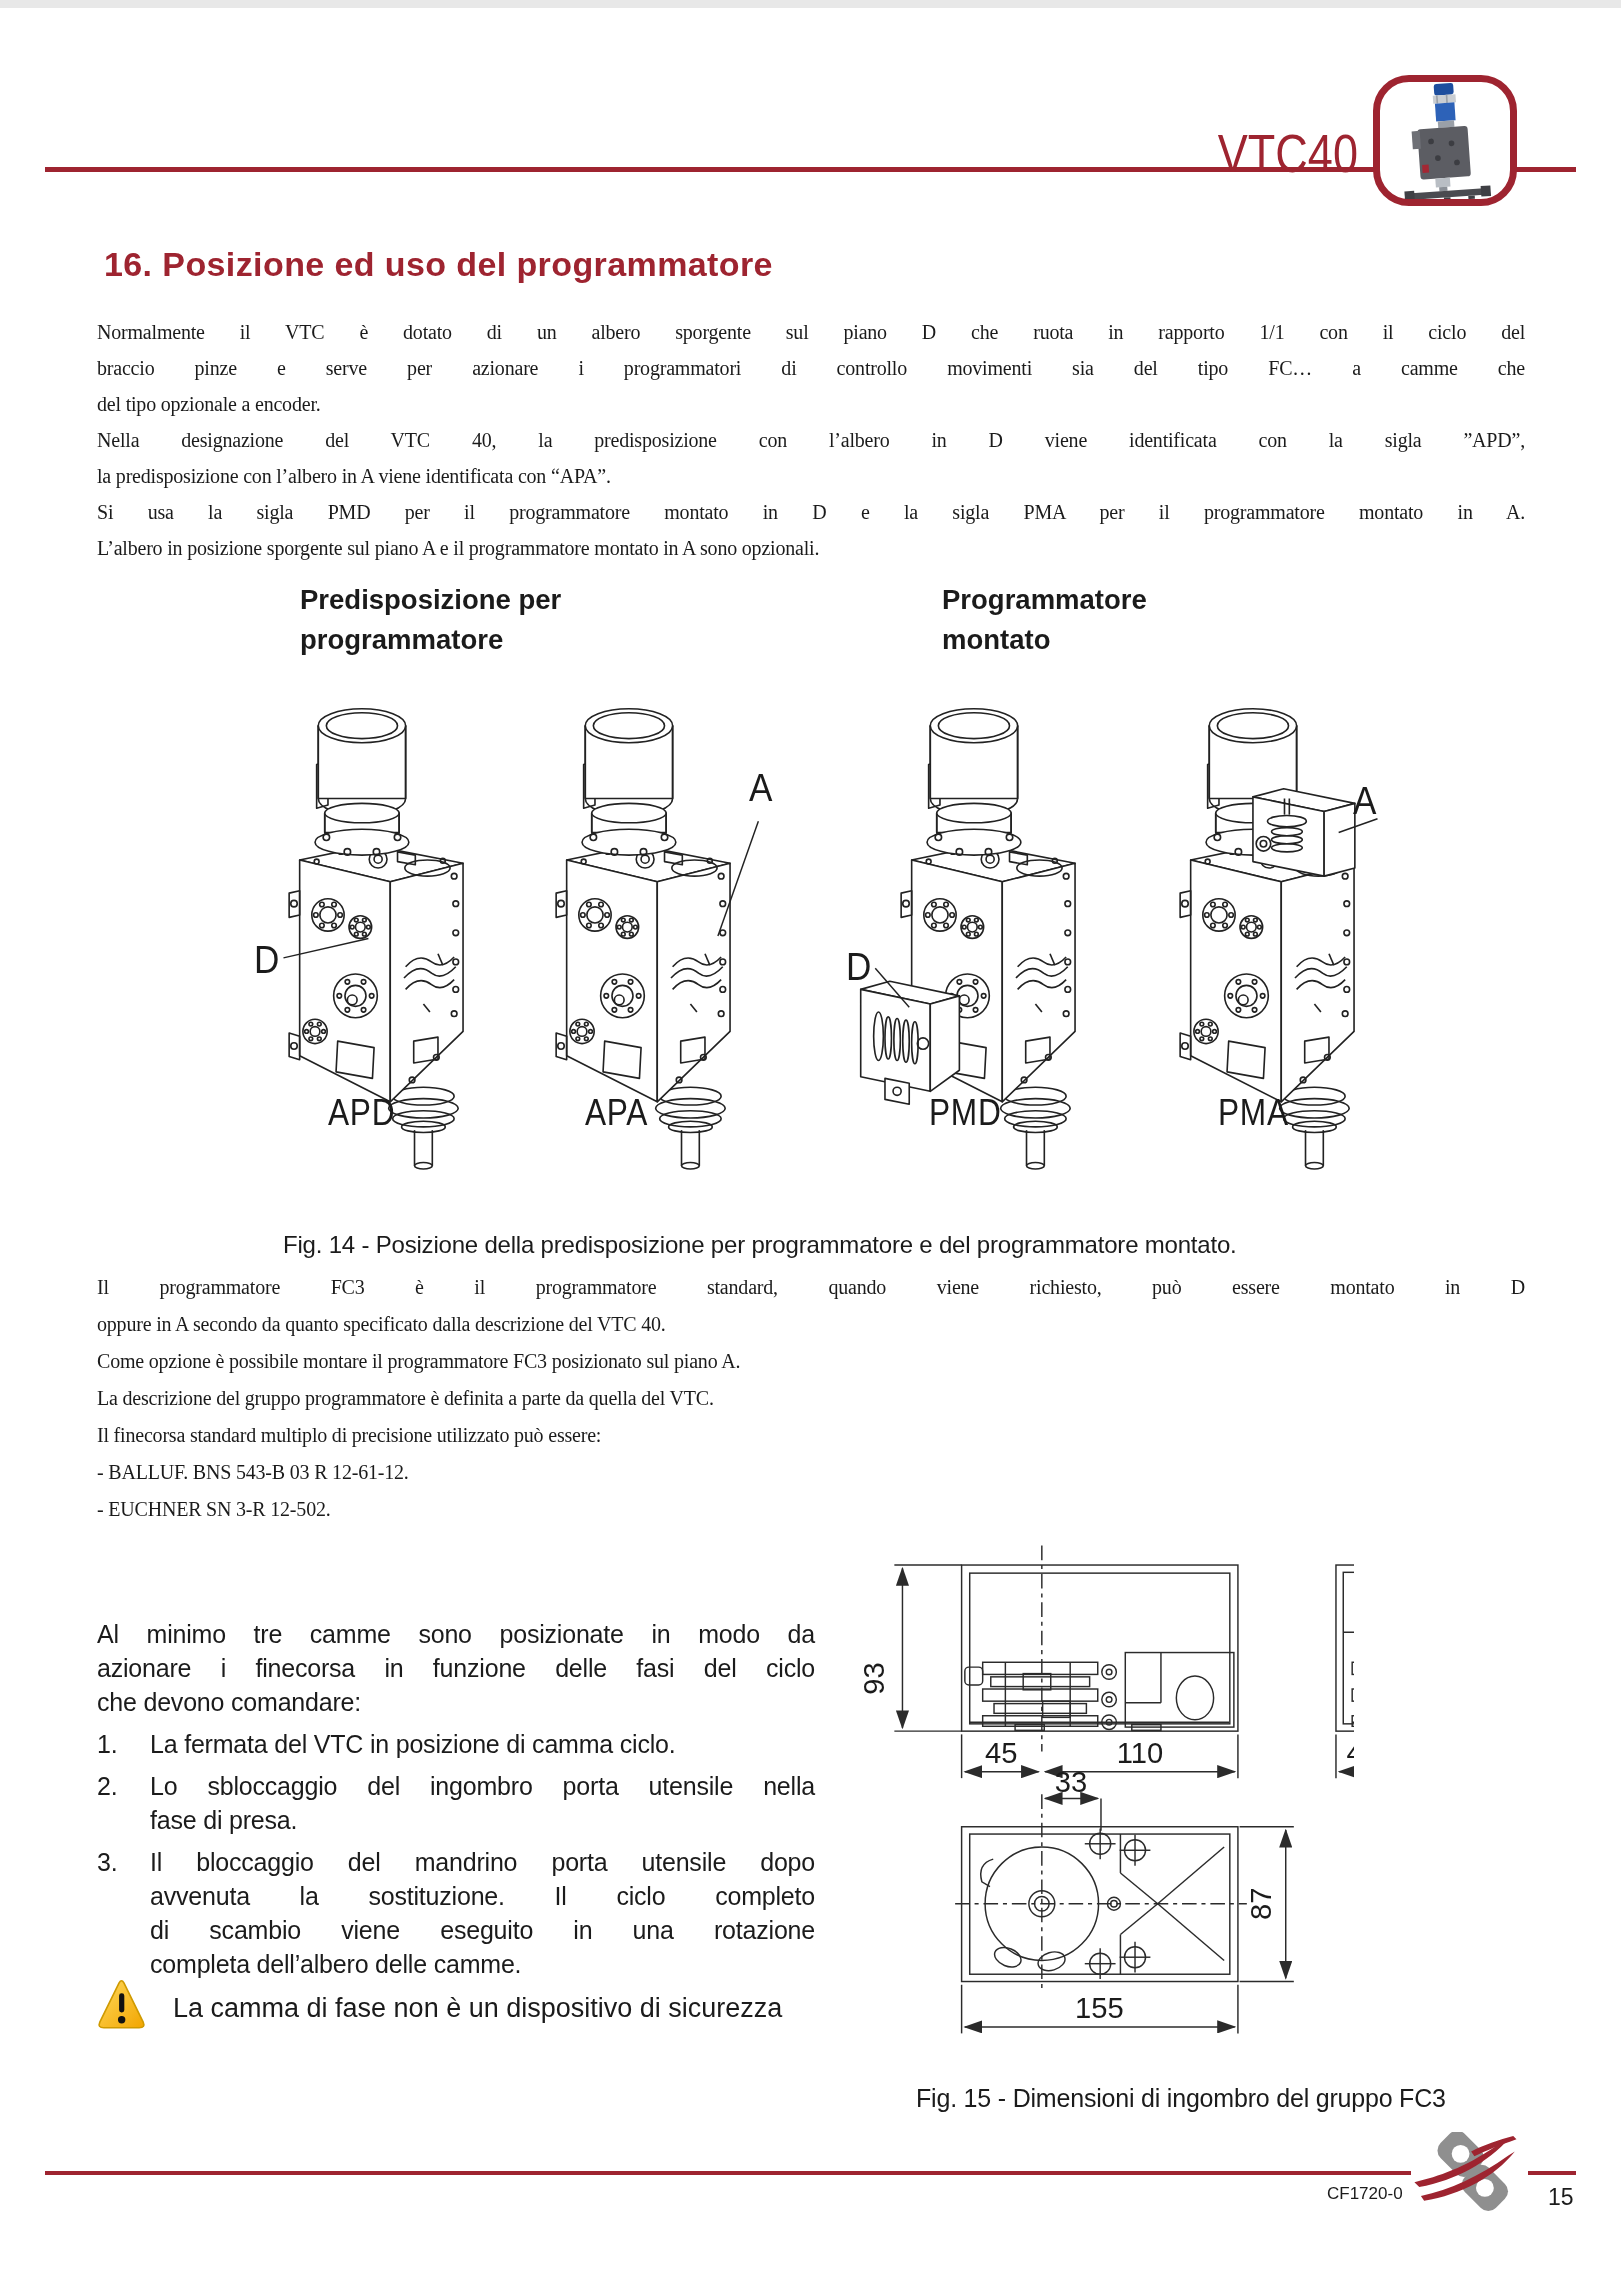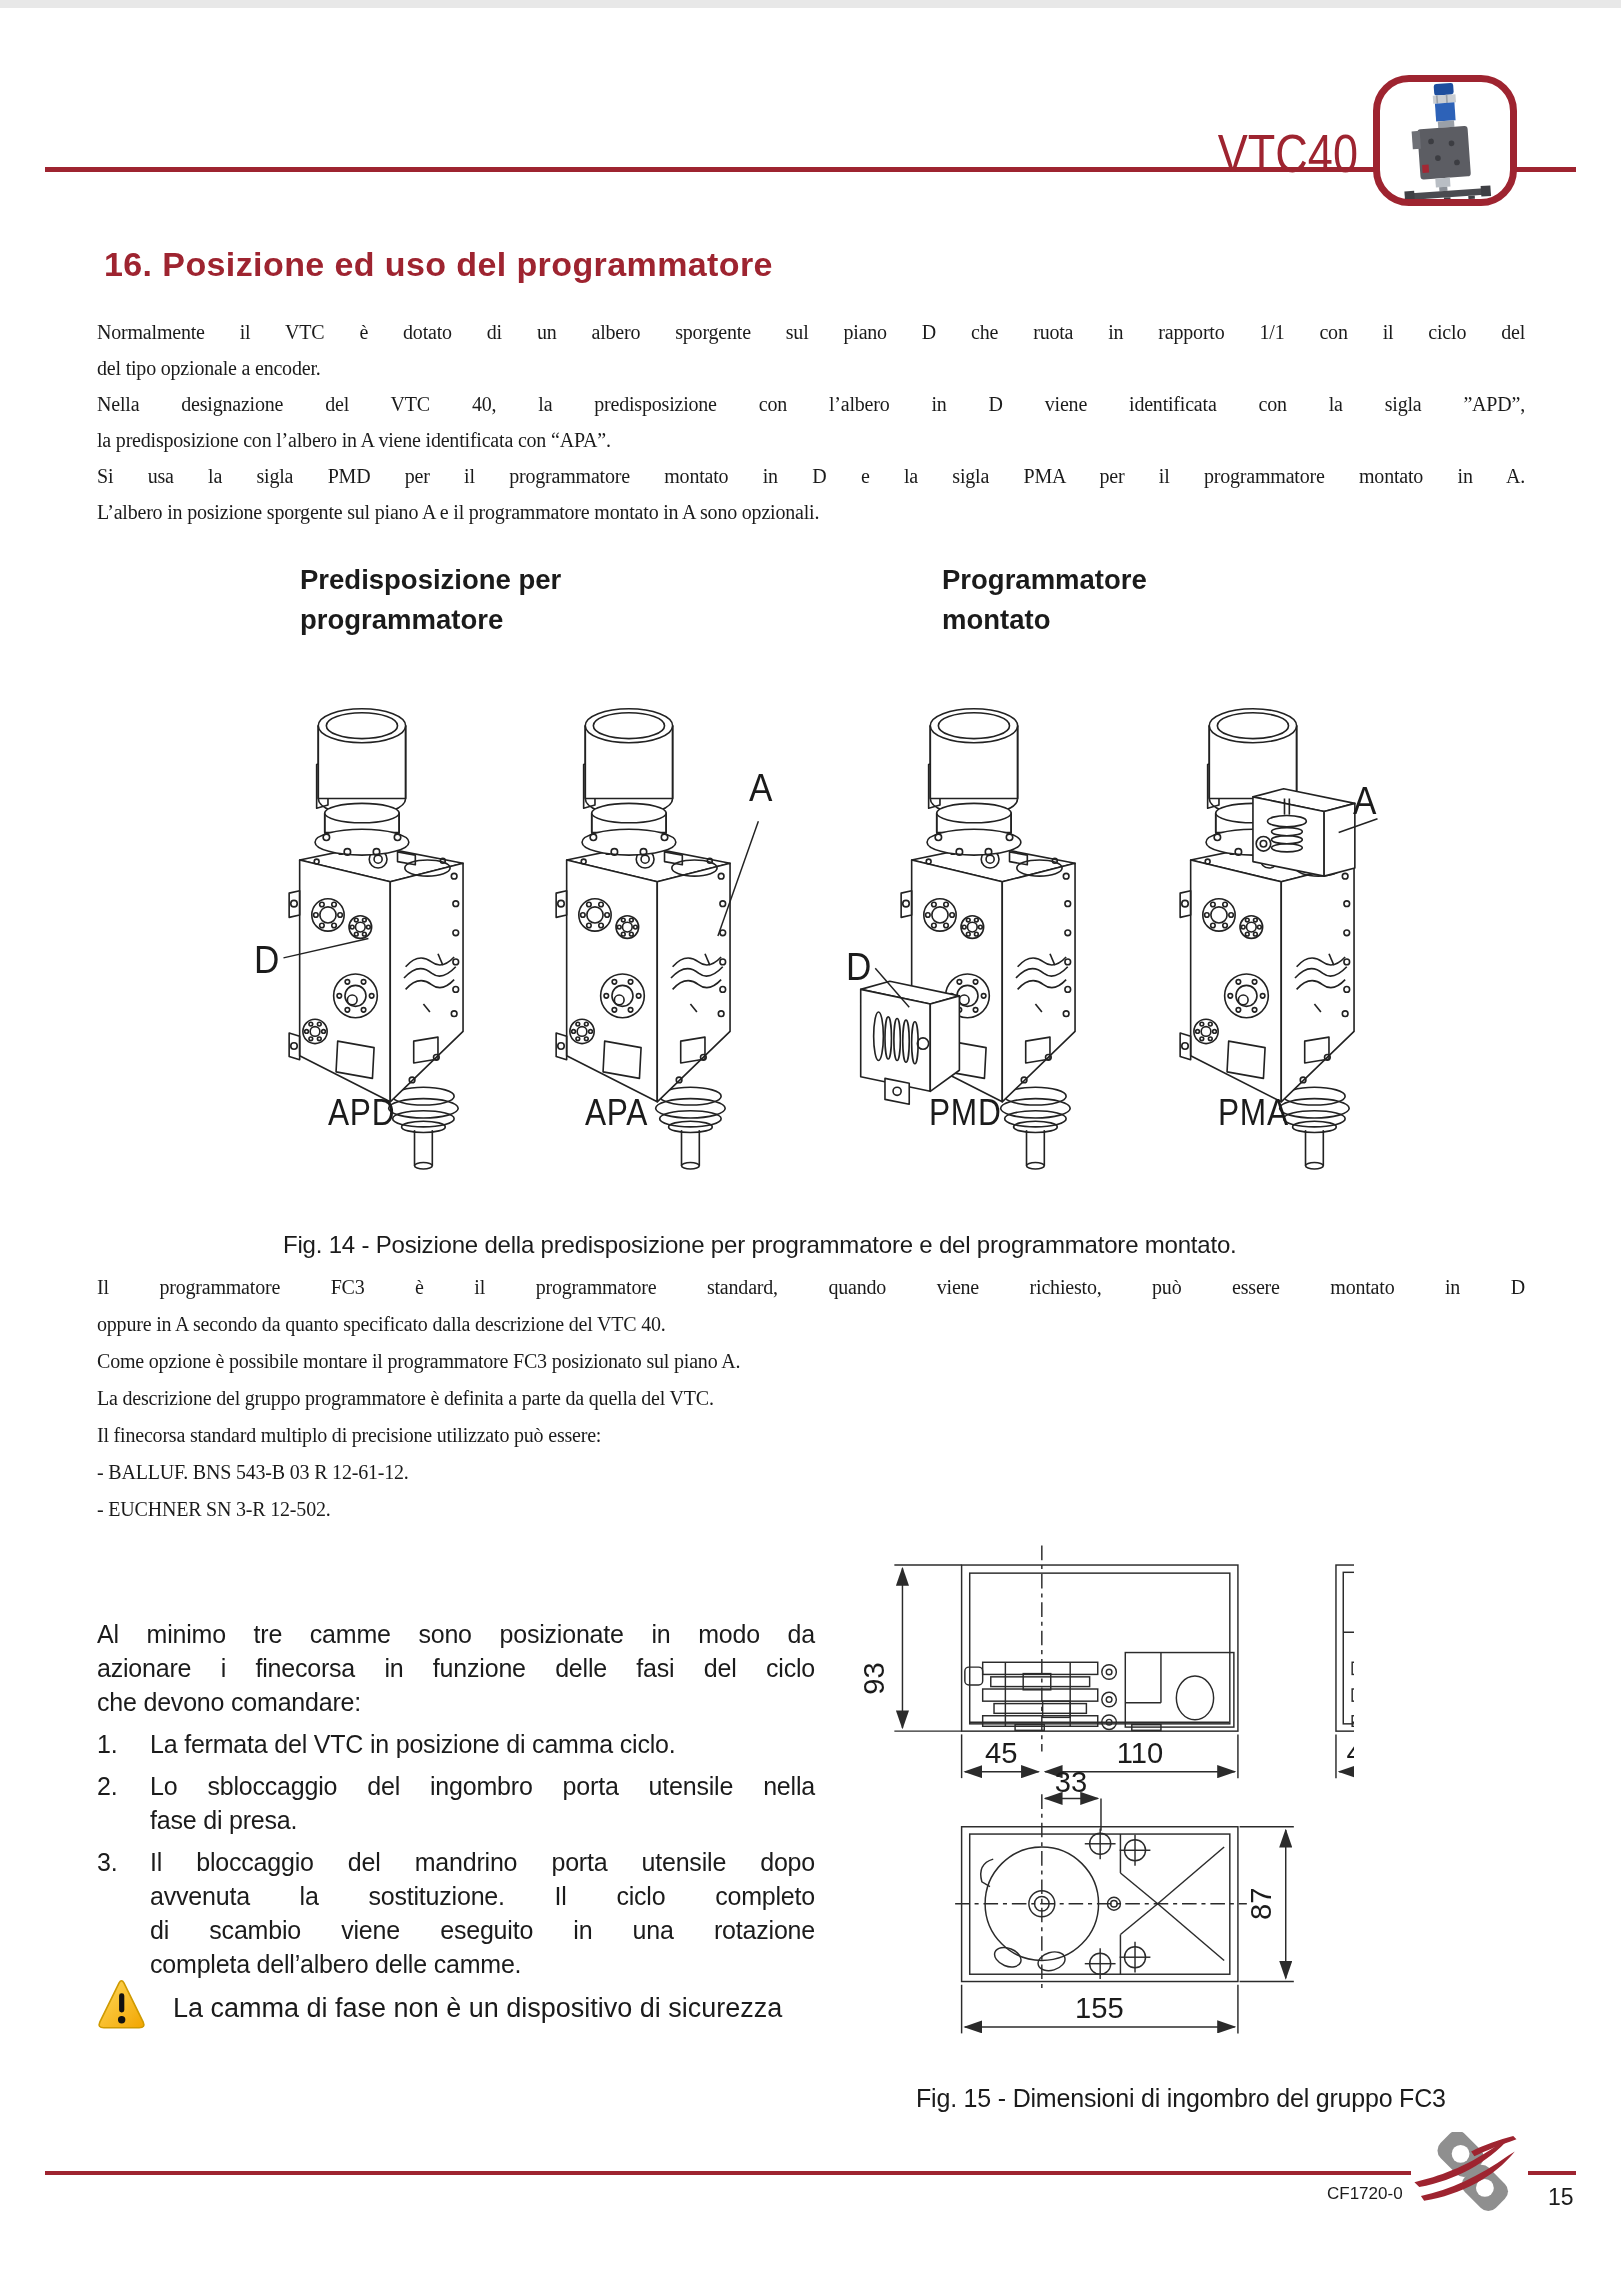--- a/index.html
+++ b/index.html
@@ -18,21 +18,21 @@
   
   #page-title{position:absolute;left:104px;top:237px;font-size:34px;font-weight:bold;color:#9e2430;
               letter-spacing:0.4px;white-space:nowrap;}
   
   .para{position:absolute;left:97px;width:1428px;font-size:20px;line-height:36px;letter-spacing:-0.2px;font-family:Liberation Serif, serif;}
   #para1{top:306px;}
   #para2{top:1261px;line-height:37px;}
   .ln{text-align:left;white-space:normal;}
   .ln.js{text-align:justify;text-align-last:justify;}
   
-  .colhdr{position:absolute;top:552px;font-size:27.5px;font-weight:bold;line-height:40px;white-space:pre-line;}
+  .colhdr{position:absolute;top:572px;font-size:27.5px;font-weight:bold;line-height:40px;white-space:pre-line;}
   #colhdr1{left:300px;} #colhdr2{left:942px;}
   .machine{position:absolute;top:685px;width:275px;height:486px;}
   #m1{left:239px;} #m2{left:506px;} #m3{left:851px;} #m4{left:1130px;}
   .mlabel{position:absolute;top:1084px;font-size:36px;letter-spacing:0.8px;transform:scaleX(.88);
           transform-origin:left top;white-space:nowrap;}
   #ml1{left:328px;} #ml2{left:585px;} #ml3{left:929px;} #ml4{left:1218px;}
   .mletter{position:absolute;font-size:39px;transform:scaleX(.9);transform-origin:left top;}
   #lt1{left:254px;top:930px;} #lt2{left:749px;top:758px;}
   #lt3{left:846px;top:937px;} #lt4{left:1353px;top:771px;}
   .caption{position:absolute;font-size:24px;letter-spacing:-0.2px;white-space:nowrap;}
@@ -87,20 +87,21 @@
         <rect x="74" y="142" width="8" height="4" fill="#3f4045"></rect>
         <rect x="104" y="142" width="8" height="4" fill="#3f4045"></rect>
       </g>
     </svg>
   </div>
 
   <div id="page-title">16. Posizione ed uso del programmatore</div>
 
   <div id="para1" class="para">
       <div class="ln js">Normalmente il VTC è dotato di un albero sporgente sul piano D che ruota in rapporto 1/1 con il ciclo del</div>
+      <div class="ln js">braccio pinze e serve per azionare i programmatori di controllo movimenti sia del tipo FC… a camme che</div>
       <div class="ln">del tipo opzionale a encoder.</div>
       <div class="ln js">Nella designazione del VTC 40, la predisposizione con l’albero in D viene identificata con la sigla ”APD”,</div>
       <div class="ln">la predisposizione con l’albero in A viene identificata con “APA”.</div>
       <div class="ln js">Si usa la sigla PMD per il programmatore montato in D e la sigla PMA per il programmatore montato in A.</div>
       <div class="ln">L’albero in posizione sporgente sul piano A e il programmatore montato in A sono opzionali.</div>
     </div>
 
   <div id="colhdr1" class="colhdr">Predisposizione per
 programmatore</div>
   <div id="colhdr2" class="colhdr">Programmatore

